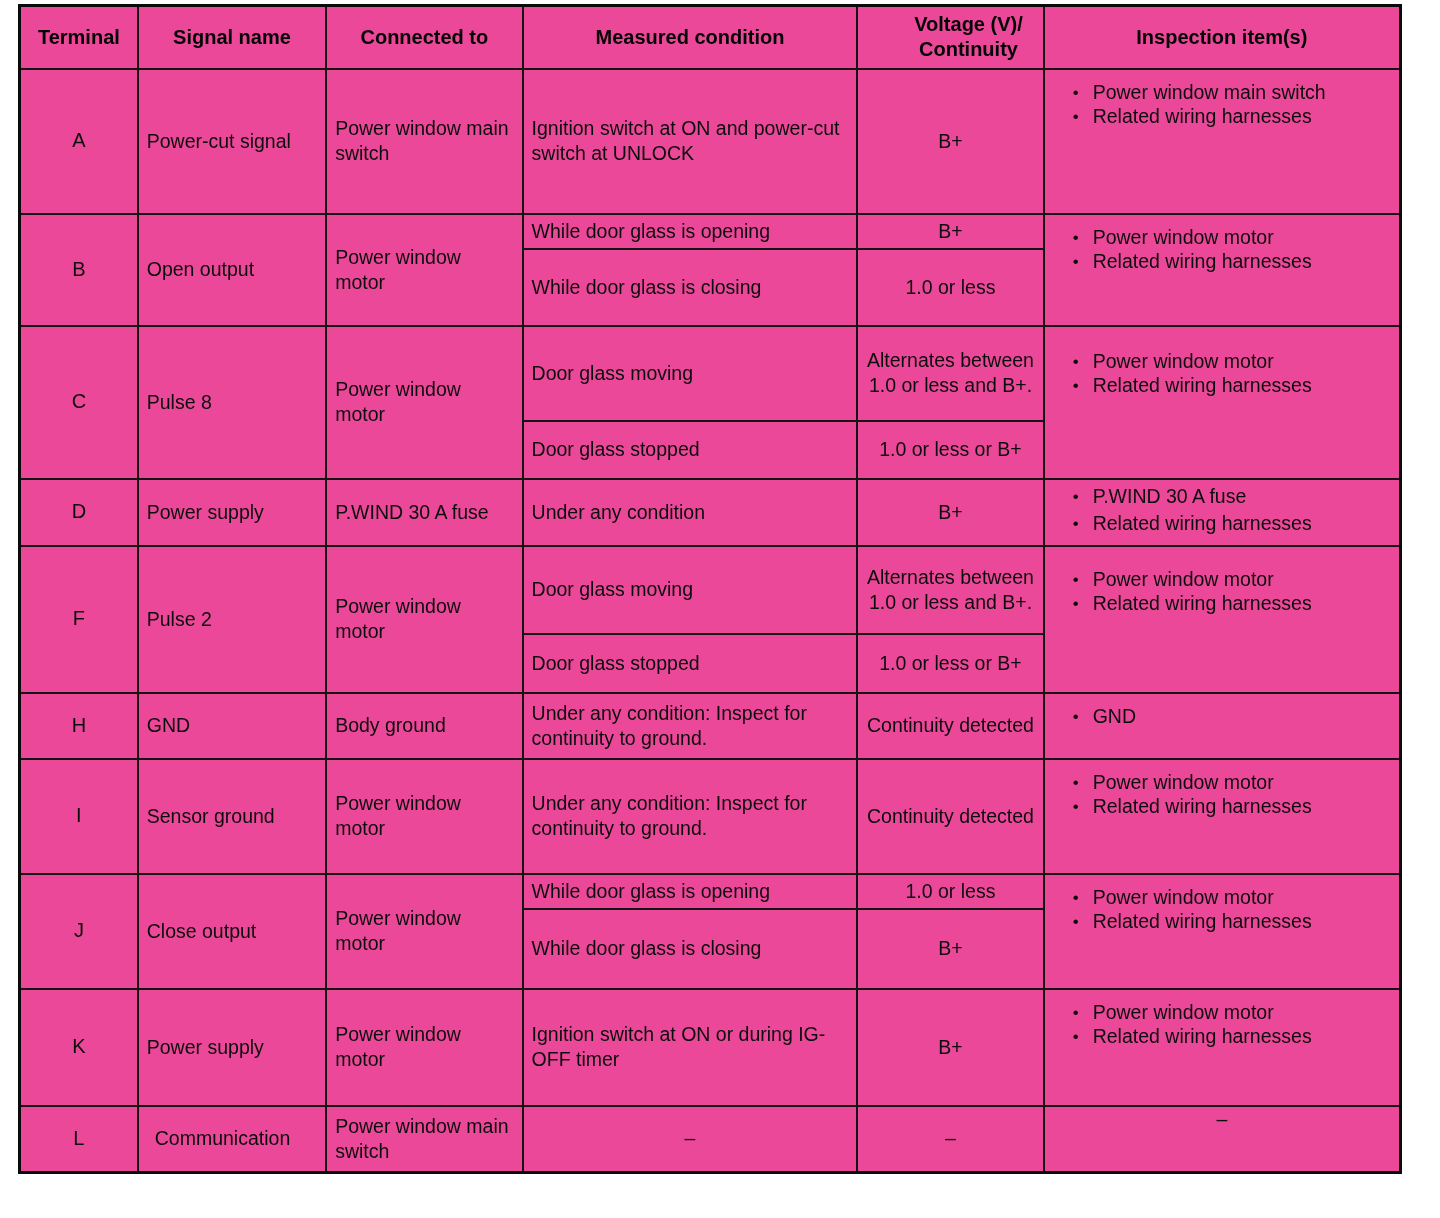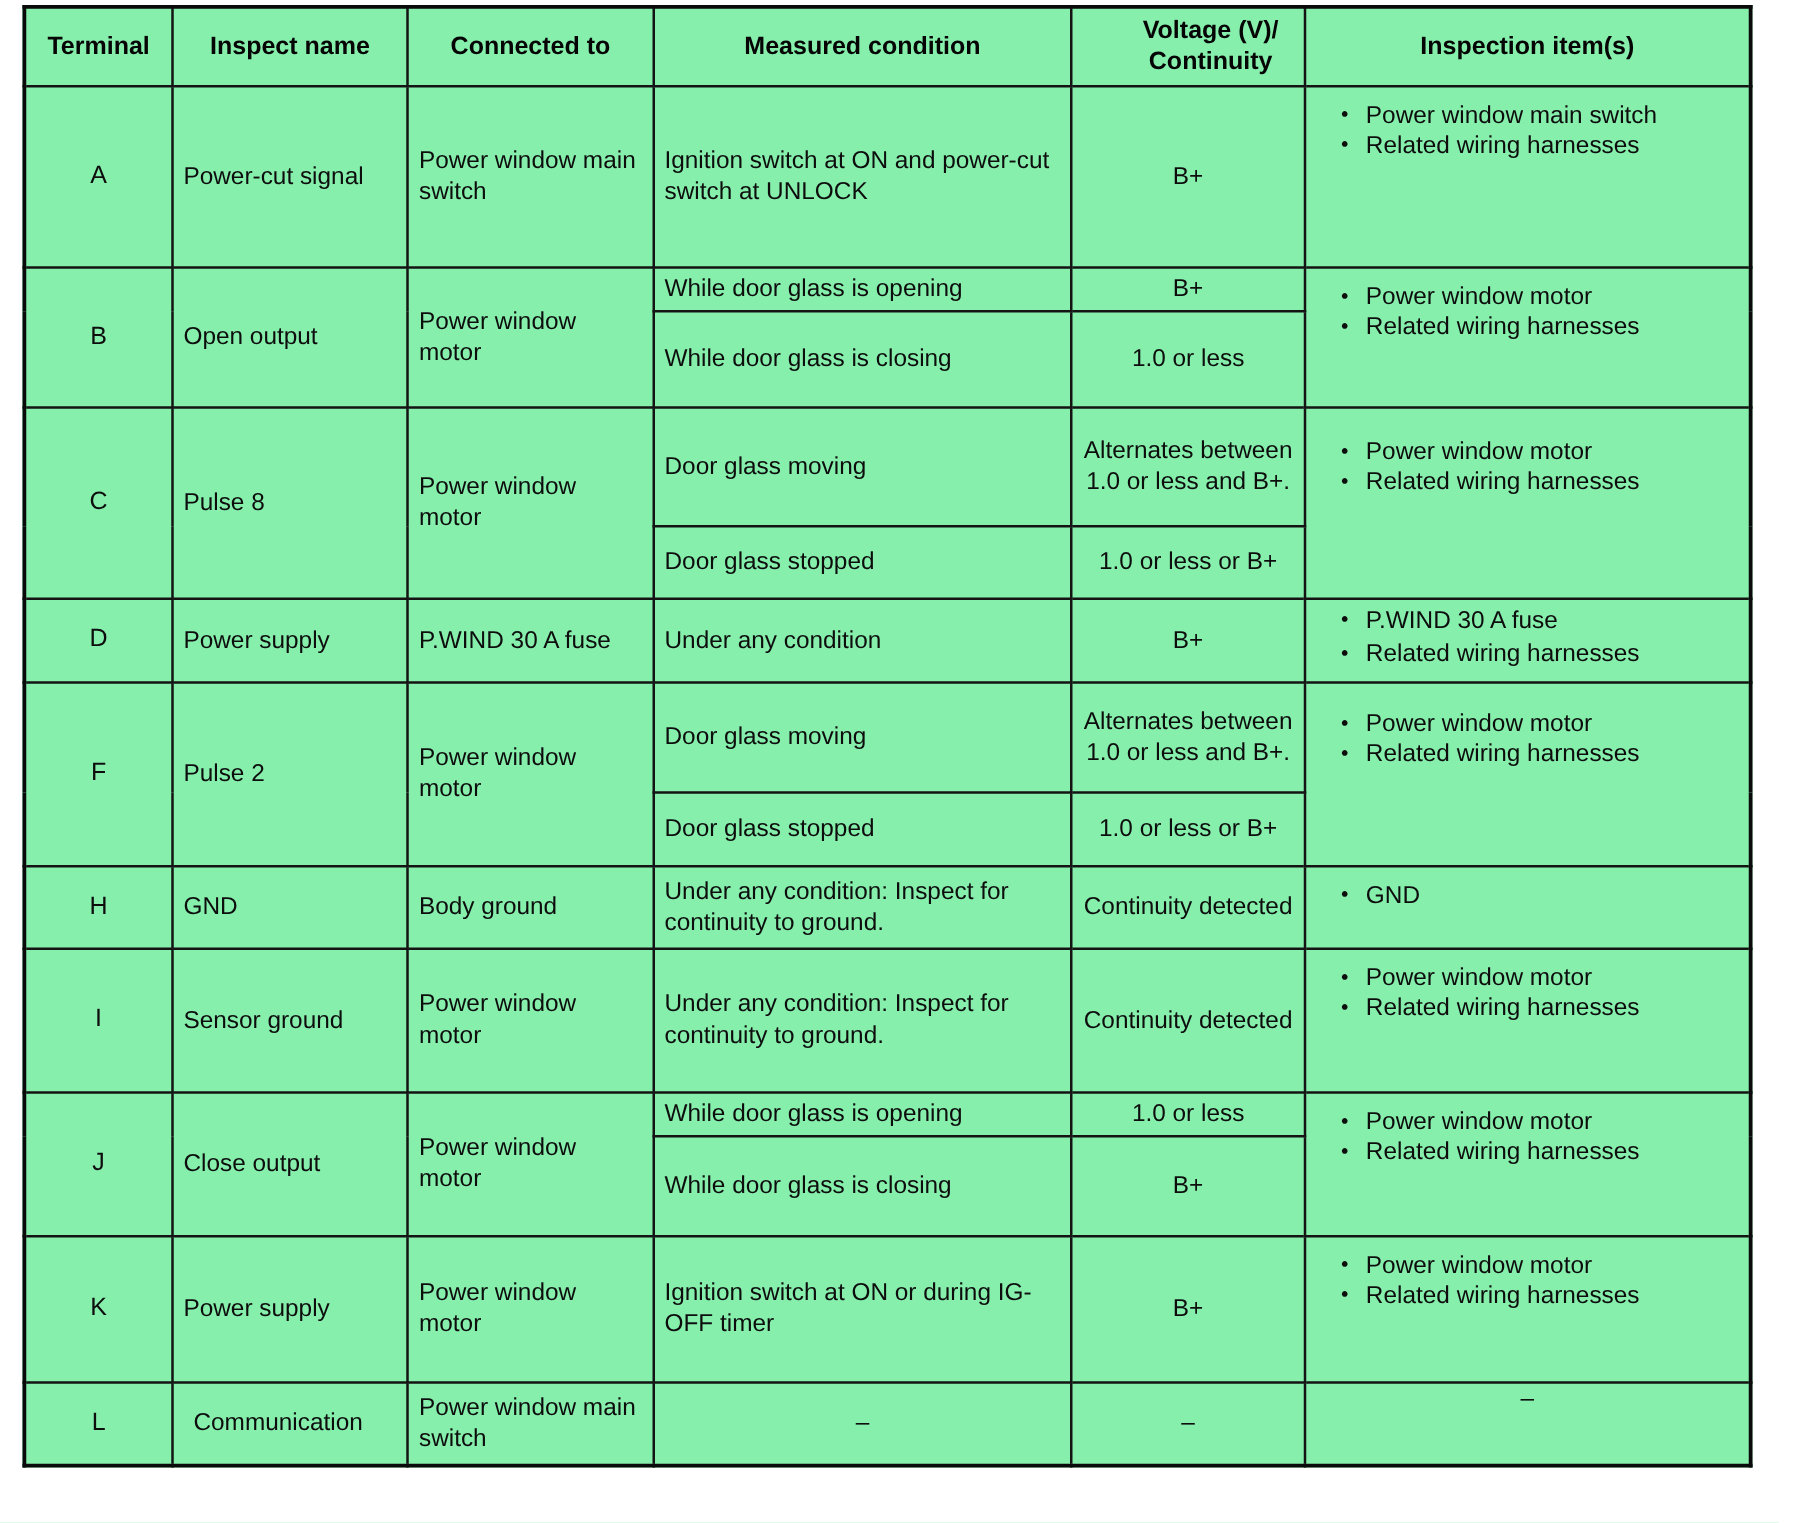--- a/index.html
+++ b/index.html
@@ -11,21 +11,21 @@
   }
   .page{padding:4px 0 0 18px;}
   .doc-title{
     font-size:25px;font-weight:bold;letter-spacing:0px;
     margin:2px 0 6px 6px;color:#050505;
   }
   table.tv{
     border-collapse:collapse;
     table-layout:fixed;
     width:1384px;
-    background:#86efac;
+    background:#ec4899;
   }
   table.tv, table.tv td, table.tv th{
     border:2.5px solid #141414;
   }
   table.tv{border:3px solid #0a0a0a;}
   th{
     font-size:20px;font-weight:bold;text-align:center;vertical-align:middle;
     padding:4px 4px;color:#050505;
   }
   th.wrap{white-space:pre-line;line-height:1.25;padding-left:40px;}
@@ -72,21 +72,21 @@
       <col style="width:118px">
         <col style="width:188px">
         <col style="width:196px">
       <col style="width:334px">
         <col style="width:186px">
         <col style="width:356px">
     </colgroup>
     <thead>
       <tr class="rh-head">
         <th>Terminal</th>
-        <th>Inspect name</th>
+        <th>Signal name</th>
         <th>Connected to</th>
         <th>Measured condition</th>
         <th class="wrap">Voltage (V)/
 Continuity</th>
         <th>Inspection item(s)</th>
       </tr>
     </thead>
     <tbody>
 
       <tr class="rh-145">

